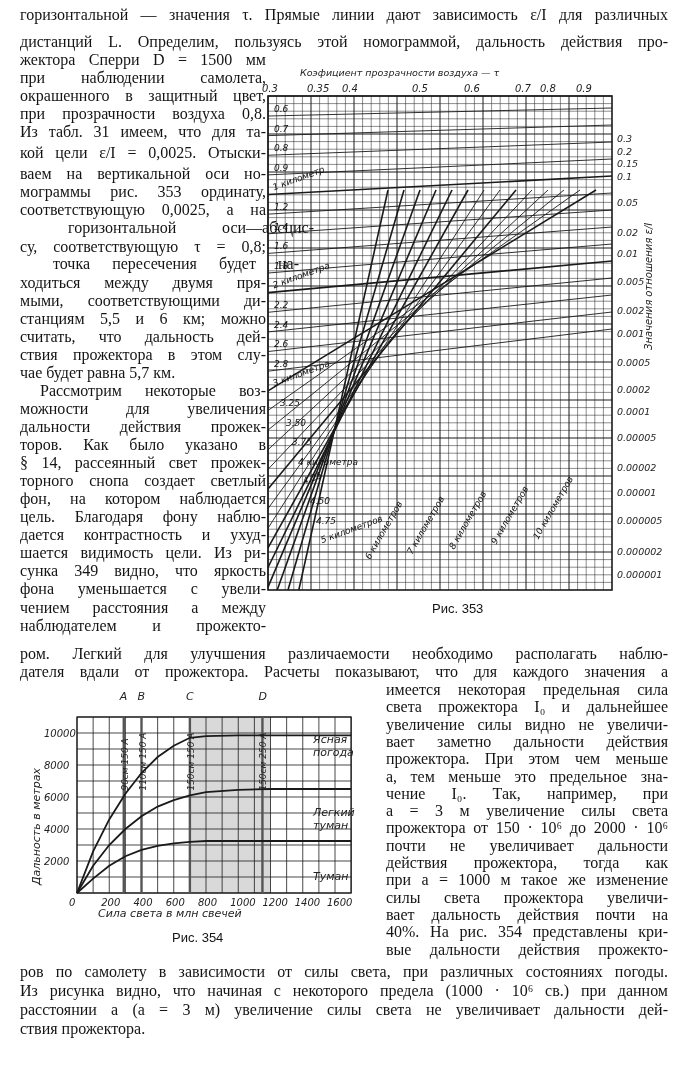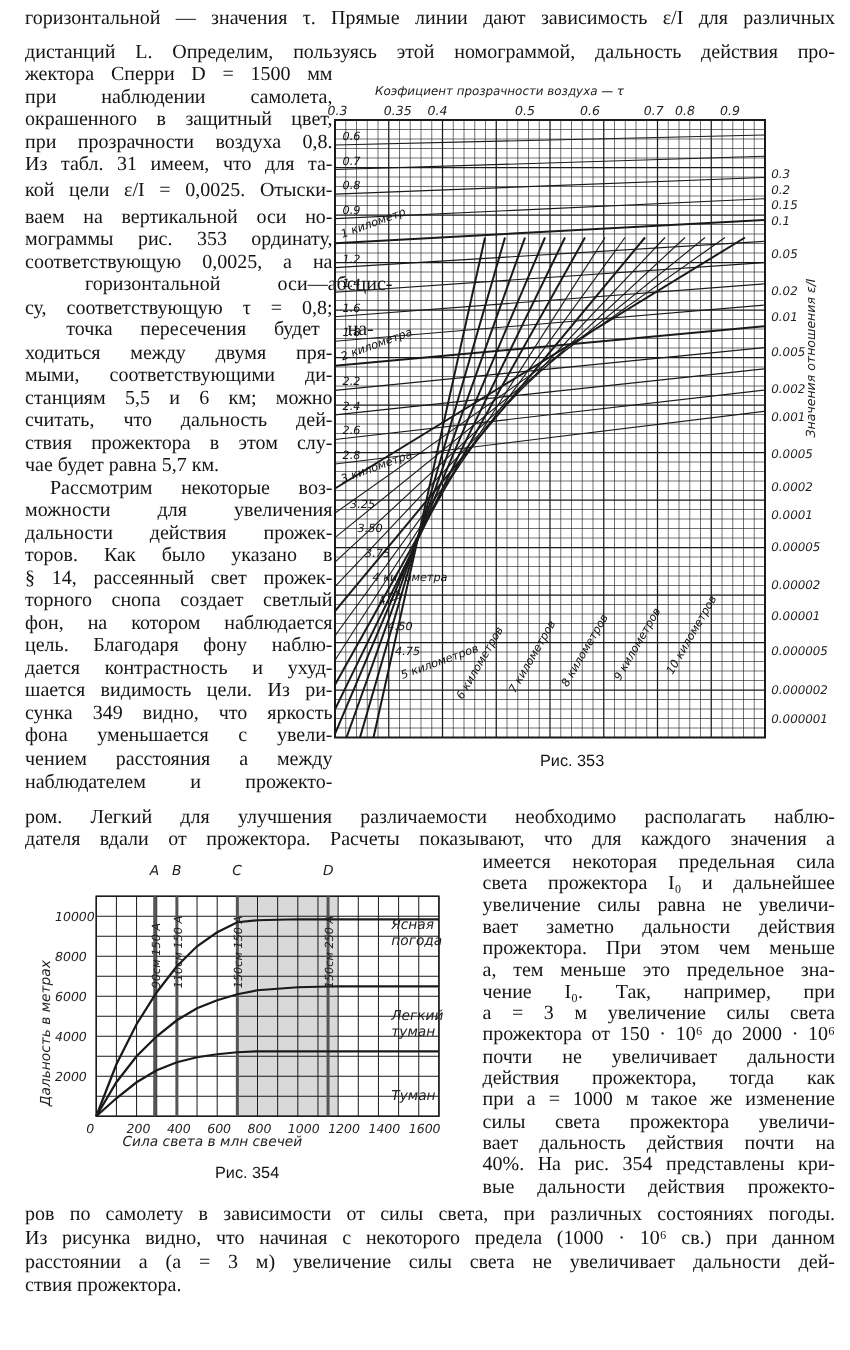--- a/index.html
+++ b/index.html
@@ -257,21 +257,21 @@
   <text transform="translate(652,350) rotate(-90)" font-size="10" fill="#222">Значения отношения ε/I</text>
 </svg>
 <div class="caption" style="left:432px;top:601px;">Рис. 353</div>
 
 <div class="line full" style="top:645px;">ром. Легкий для улучшения различаемости необходимо располагать наблю-</div>
 <div class="line full" style="top:663px;">дателя вдали от прожектора. Расчеты показывают, что для каждого значения a</div>
 
 <div id="rightcol">
     <div class="line right" style="top: 681px;">имеется некоторая предельная сила</div>
     <div class="line right" style="top: 698.3px;">света прожектора I₀ и дальнейшее</div>
-    <div class="line right" style="top: 715.6px;">увеличение силы равна не увеличи-</div>
+    <div class="line right" style="top: 715.6px;">увеличение силы видно не увеличи-</div>
     <div class="line right" style="top: 732.9px;">вает заметно дальности действия</div>
     <div class="line right" style="top: 750.2px;">прожектора. При этом чем меньше</div>
     <div class="line right" style="top: 767.5px;">a, тем меньше это предельное зна-</div>
     <div class="line right" style="top: 784.8px;">чение I₀. Так, например, при</div>
     <div class="line right" style="top: 802.1px;">a = 3 м увеличение силы света</div>
     <div class="line right" style="top: 819.4px;">прожектора от 150 · 10⁶ до 2000 · 10⁶</div>
     <div class="line right" style="top: 836.7px;">почти не увеличивает дальности</div>
     <div class="line right" style="top: 854px;">действия прожектора, тогда как</div>
     <div class="line right" style="top: 871.3px;">при a = 1000 м такое же изменение</div>
     <div class="line right" style="top: 888.6px;">силы света прожектора увеличи-</div>

